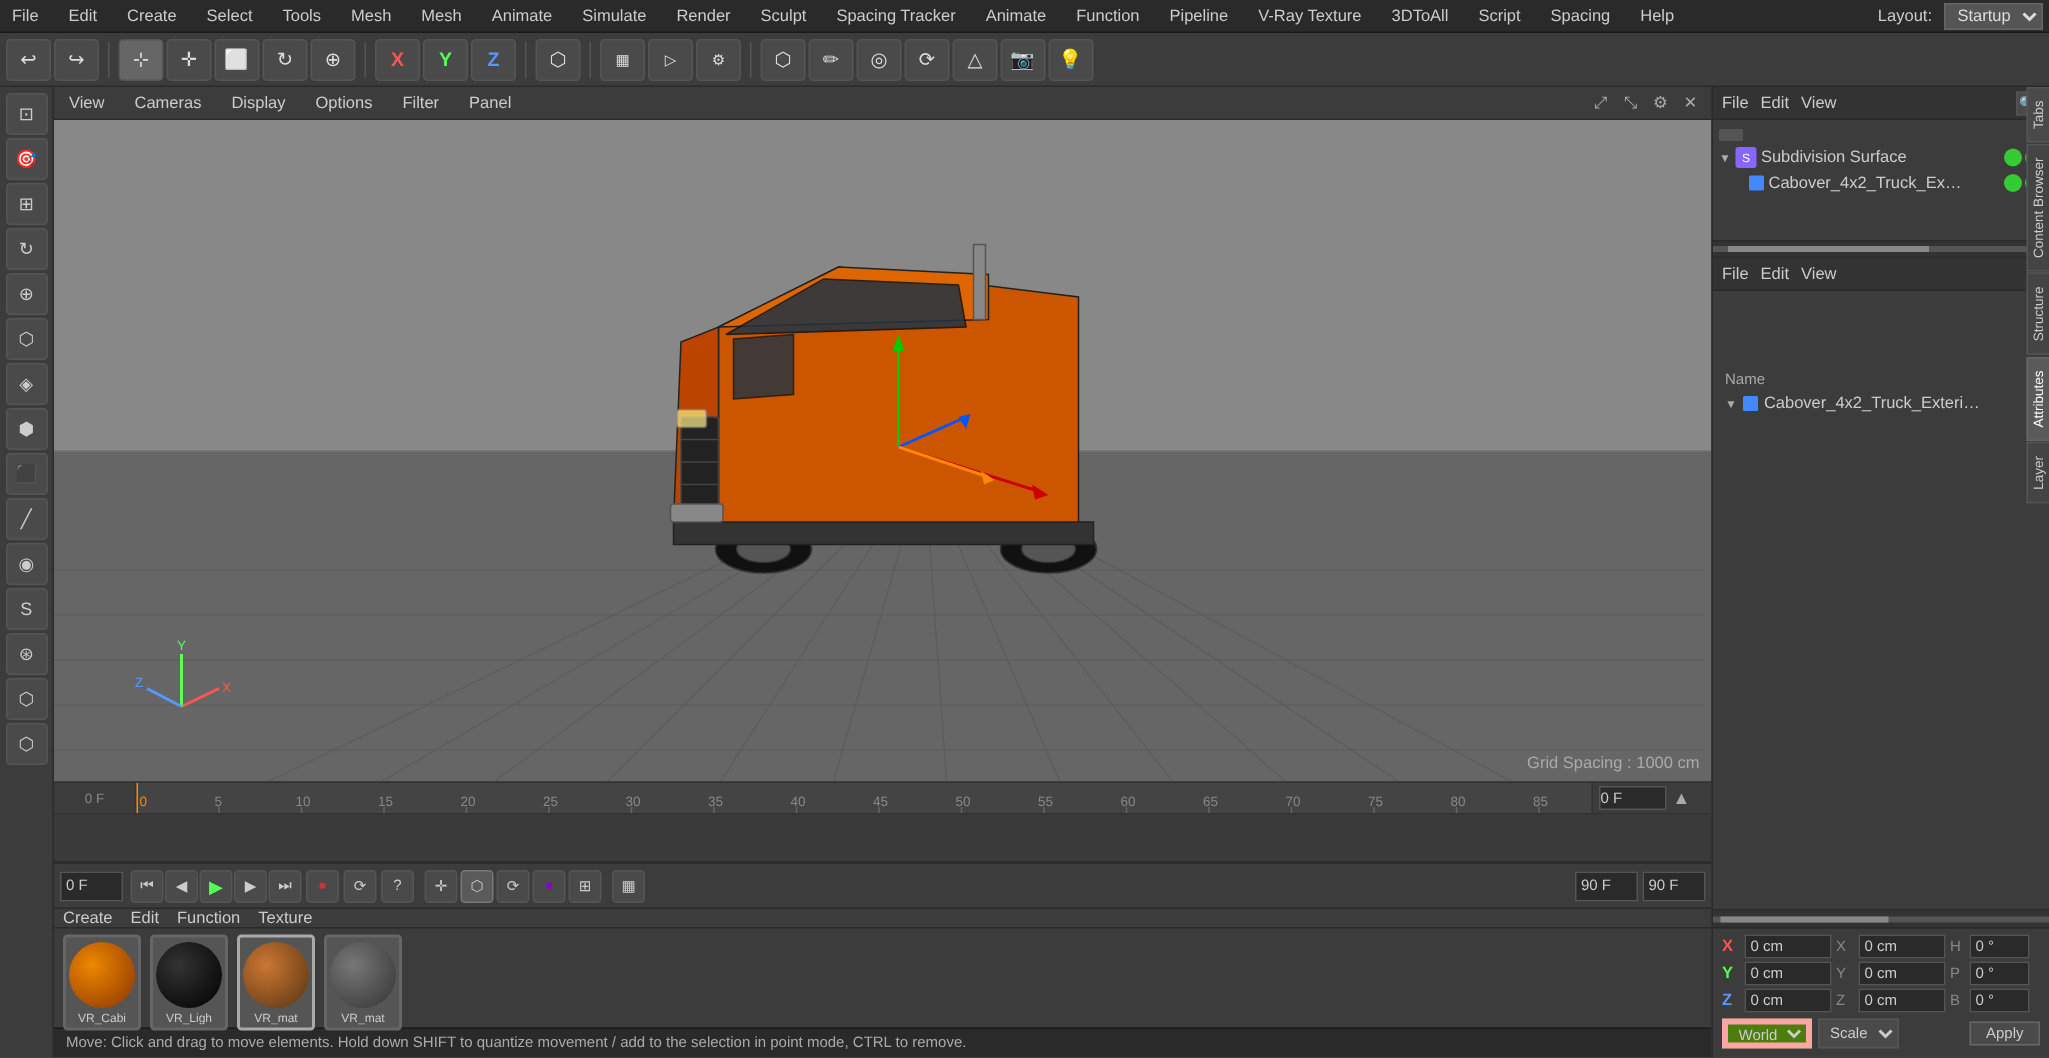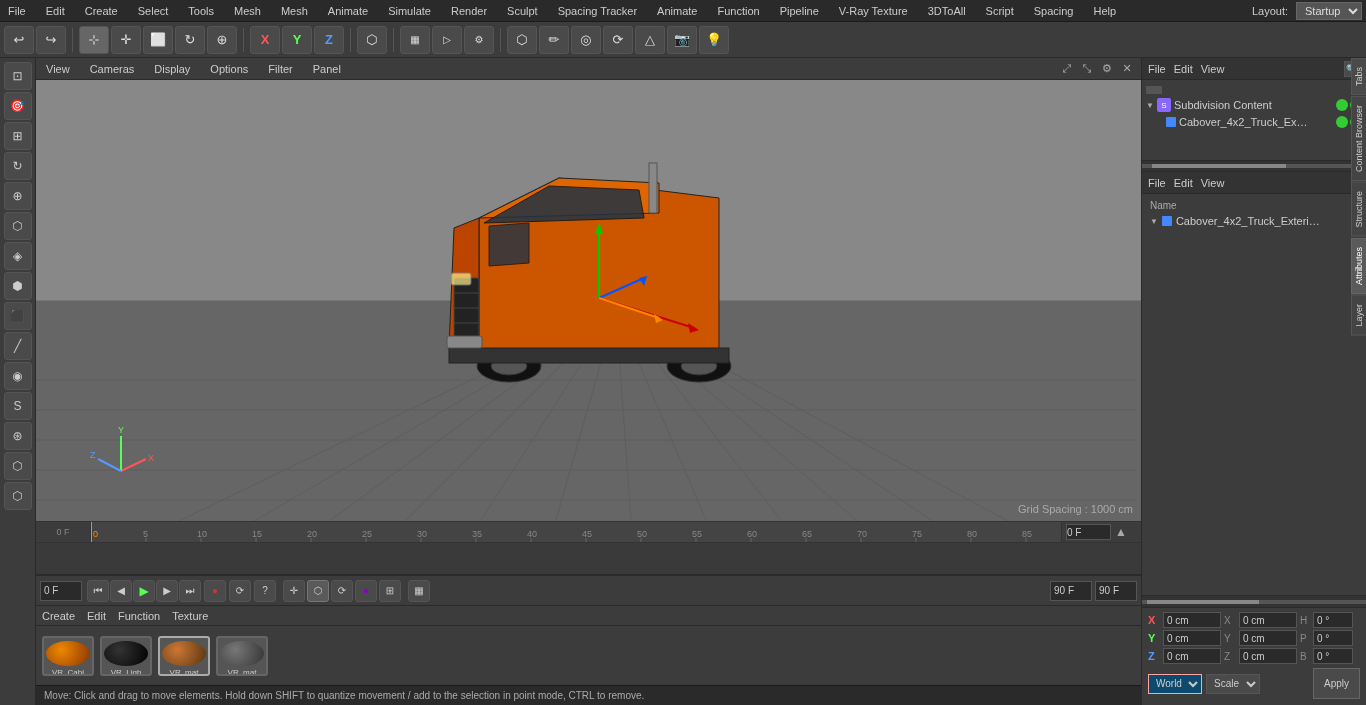--- a/index.html
+++ b/index.html
@@ -42,21 +42,21 @@
     .grid-svg { position: absolute; inset: 0; width: 100%; height: 100%; }
 
     
     .grid-spacing { position: absolute; bottom: 6px; right: 8px; color: #aaa; font-size: 11px; }
     #timeline-controls { height: 32px; background: #3c3c3c; border-top: 1px solid #2a2a2a; display: flex; align-items: center; padding: 0 4px; gap: 4px; }
 
     
     #material-bar { height: 80px; background: #3c3c3c; border-top: 1px solid #2a2a2a; display: flex; flex-direction: column; }
     #material-menu { height: 20px; background: #3c3c3c; border-bottom: 1px solid #2a2a2a; display: flex; align-items: center; padding: 0 6px; gap: 12px; }
     #material-menu span { color: #ccc; font-size: 11px; cursor: pointer; }
-    .mat-thumb { width: 52px; height: 40px; border-radius: 3px; border: 2px solid #666; background: #555; position: relative; cursor: pointer; overflow: hidden; display: flex; flex-direction: column; }
+    .mat-thumb { width: 52px; height: 64px; border-radius: 3px; border: 2px solid #666; background: #555; position: relative; cursor: pointer; overflow: hidden; display: flex; flex-direction: column; }
     .mat-thumb.active { border-color: #aaa; }
     .mat-label { font-size: 8px; color: #ccc; text-align: center; overflow: hidden; text-overflow: ellipsis; white-space: nowrap; padding: 0 2px; }
 
     
     #statusbar { height: 20px; background: #2a2a2a; border-top: 1px solid #1a1a1a; display: flex; align-items: center; padding: 0 8px; }
     #statusbar span { font-size: 10px; color: #aaa; }
 
     
     #right-panel { width: 225px; background: #3c3c3c; border-left: 1px solid #2a2a2a; display: flex; flex-direction: column; }
 
@@ -408,21 +408,21 @@
 
       <div style="height:80px; overflow:hidden; padding:4px 0;">
 
         <div style="display:flex;align-items:center;gap:2px;padding:2px 4px;">
           <div style="width:16px;height:8px;background:#555;border-radius:1px;cursor:pointer;"></div>
         </div>
 
         <div style="display:flex;align-items:center;gap:3px;padding:2px 4px;cursor:pointer;">
           <span style="font-size:8px;color:#aaa;">▼</span>
           <div style="width:14px;height:14px;background:#8866ff;border-radius:2px;display:flex;align-items:center;justify-content:center;font-size:8px;color:white;">S</div>
-          <span style="font-size:11px;color:#ccc;">Subdivision Content</span>
+          <span style="font-size:11px;color:#ccc;">Subdivision Surface</span>
           <div style="margin-left:auto;display:flex;gap:2px;">
             <div style="width:12px;height:12px;background:#33cc33;border-radius:50%;"></div>
             <div style="width:12px;height:12px;background:#33cc33;border-radius:50%;"></div>
           </div>
         </div>
 
         <div style="display:flex;align-items:center;gap:3px;padding:2px 4px 2px 24px;cursor:pointer;">
           <div style="width:10px;height:10px;background:#4488ff;border-radius:1px;"></div>
           <span style="font-size:11px;color:#ccc;overflow:hidden;text-overflow:ellipsis;white-space:nowrap;max-width:130px;">Cabover_4x2_Truck_Exterior_Only</span>
           <div style="margin-left:auto;display:flex;gap:2px;">
@@ -440,21 +440,21 @@
     </div>
 
     <div style="flex:1; display:flex; flex-direction:column; overflow:hidden;">
       <div style="height:22px;background:#333;display:flex;align-items:center;padding:0 6px;gap:8px;border-bottom:1px solid #2a2a2a;">
         <span style="font-size:11px;color:#ccc;cursor:pointer;">File</span>
         <span style="font-size:11px;color:#ccc;cursor:pointer;">Edit</span>
         <span style="font-size:11px;color:#ccc;cursor:pointer;">View</span>
       </div>
       <div style="padding:4px;">
 
-        <div style="display:flex;align-items:center;gap:4px;padding:2px 4px;">
+        <div style="display:flex;align-items:center;gap:4px;padding:2px 4px;margin-top:48px;">
           <span style="font-size:10px;color:#aaa;">Name</span>
         </div>
 
         <div style="display:flex;align-items:center;gap:4px;padding:2px 4px;">
           <span style="font-size:8px;color:#aaa;">▼</span>
           <div style="width:10px;height:10px;background:#4488ff;border-radius:1px;"></div>
           <span style="font-size:11px;color:#ccc;overflow:hidden;text-overflow:ellipsis;white-space:nowrap;max-width:145px;">Cabover_4x2_Truck_Exterior_Only</span>
         </div>
       </div>
     </div>
@@ -490,26 +490,26 @@
         <div style="display:flex;align-items:center;padding:1px 2px;gap:3px;">
           <span style="width:12px;font-size:11px;font-weight:bold;color:#5599ff;">Z</span>
           <input type="text" value="0 cm" style="background: rgb(42, 42, 42); border: 1px solid rgb(85, 85, 85); color: rgb(204, 204, 204); font-size: 10px; width: 58px; height: 16px; padding: 0px 3px;">
           <span style="font-size:10px;color:#888;width:12px;">Z</span>
           <input type="text" value="0 cm" style="background: rgb(42, 42, 42); border: 1px solid rgb(85, 85, 85); color: rgb(204, 204, 204); font-size: 10px; width: 58px; height: 16px; padding: 0px 3px;">
           <span style="font-size:10px;color:#888;width:10px;">B</span>
           <input type="text" value="0 °" style="background: rgb(42, 42, 42); border: 1px solid rgb(85, 85, 85); color: rgb(204, 204, 204); font-size: 10px; width: 40px; height: 16px; padding: 0px 3px;">
         </div>
 
         <div style="display:flex;align-items:center;padding:3px 2px;gap:4px;">
-          <select style="background:#0c4a6e;border:1px solid #fca5a5;color:#ccc;font-size:10px;padding:1px 3px;height:20px;">
+          <select style="background:#4d7c0f;border:4px solid #fca5a5;color:#ccc;font-size:10px;padding:1px 3px;height:20px;">
             <option>World</option>
           </select>
           <select style="background:#4a4a4a;border:1px solid #555;color:#ccc;font-size:10px;padding:1px 3px;height:20px;">
             <option>Scale</option>
           </select>
-          <button style="background:#4a4a4a;border:1px solid #666;color:#ccc;font-size:10px;padding:2px 10px;height:31px;cursor:pointer;margin-left:auto;">Apply</button>
+          <button style="background:#4a4a4a;border:1px solid #666;color:#ccc;font-size:10px;padding:2px 10px;height:16px;cursor:pointer;margin-left:auto;">Apply</button>
         </div>
       </div>
     </div>
 
   </div>
 
 </div>
 
 </body></html>

